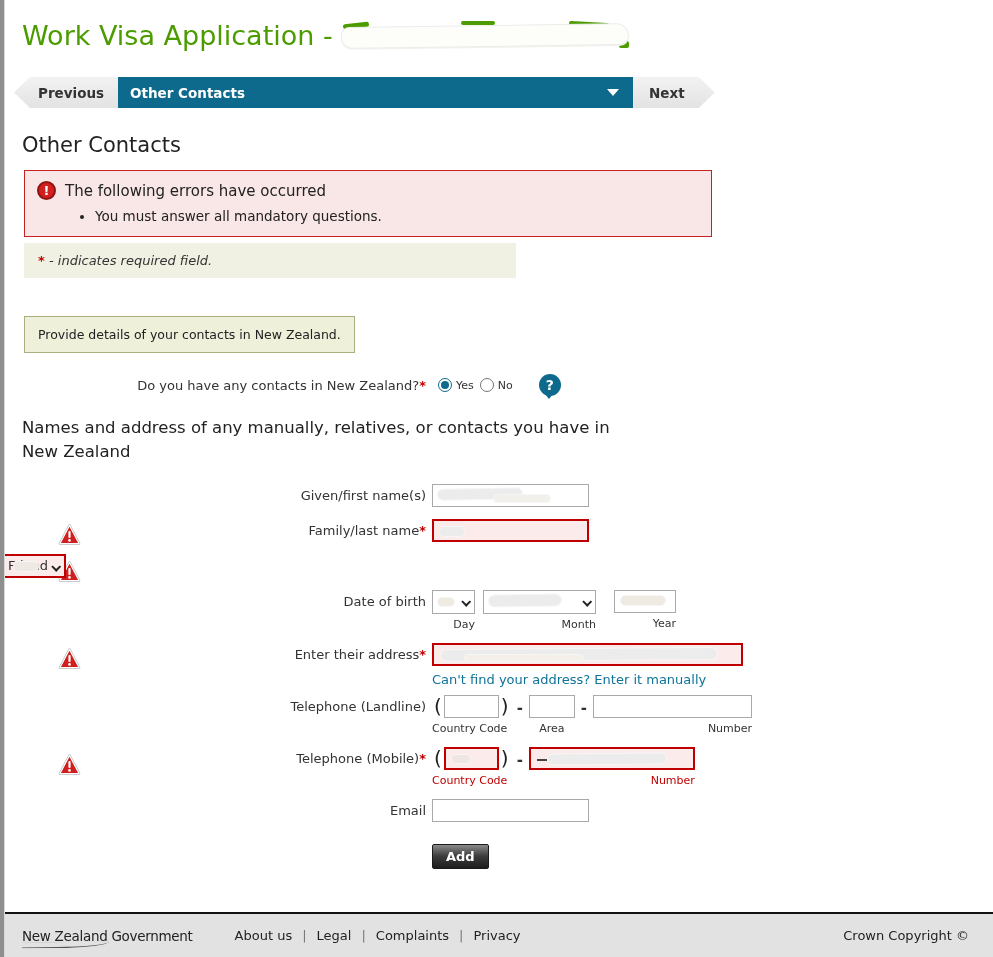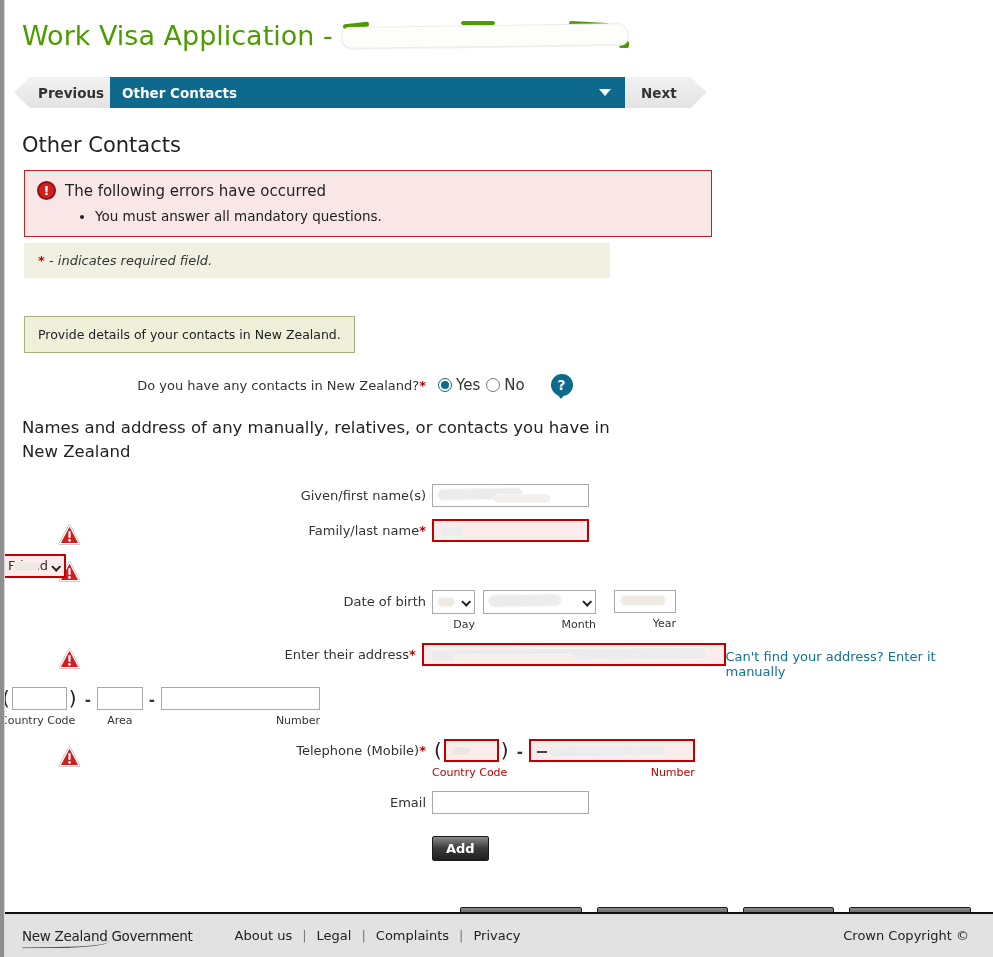--- a/index.html
+++ b/index.html
@@ -21,50 +21,50 @@
   .f3 { left:228px; top:1px; width:40px; height:5px; transform:rotate(3deg); }
   .f4 { left:278px; top:20px; width:10px; height:7px; border-radius:0 0 6px 6px; }
   .blob { position:absolute; left:0; top:4px; width:288px; height:22px; background:#fdfdfa;
     border:1px solid #ececec; border-radius:12px 18px 14px 16px; transform:rotate(-0.8deg);
     box-shadow:0 1px 0 #f3f3ee; }
 
   
   .nav { display:flex; align-items:stretch; margin:26px 0 0 14px; height:31px; }
   .ribbon { background:linear-gradient(180deg,#f2f2f2,#e3e3e3); color:#333; font-size:13.5px;
     font-weight:bold; display:flex; align-items:center; cursor:pointer; }
-  .ribbon.prev { padding:0 6px 0 24px; clip-path:polygon(0 50%, 16px 0, 100% 0, 100% 100%, 16px 100%); }
+  .ribbon.prev { padding:0 14px 0 24px; clip-path:polygon(0 50%, 16px 0, 100% 0, 100% 100%, 16px 100%); }
   .ribbon.next { padding:0 30px 0 16px; clip-path:polygon(0 0, calc(100% - 16px) 0, 100% 50%, calc(100% - 16px) 100%, 0 100%); }
   .nav-select { width:515px; background:#0e6a8c; color:#fff; font-size:13.5px; font-weight:bold;
     display:flex; align-items:center; padding:0 12px; position:relative; cursor:pointer; }
   .nav-select .tri { position:absolute; right:14px; top:12px; width:0; height:0;
     border-left:6px solid transparent; border-right:6px solid transparent; border-top:7px solid #fff; }
 
   .h2 { margin:25px 0 0 22px; font-size:21px; color:#222; font-weight:500; }
 
   
   .error-box { margin:13px 0 0 24px; width:688px; background:#f9e6e6; border:1.5px solid #c32222;
     padding:10px 12px 12px 12px; }
   .error-head { display:flex; align-items:center; font-size:15px; color:#222; }
   .err-icon { width:19px; height:19px; border-radius:50%; background:#d31f1f; border:2px solid #8e1414;
     color:#fff; font-weight:bold; font-size:13px; display:inline-flex; align-items:center; justify-content:center;
     margin-right:9px; flex:0 0 auto; }
   .error-box ul { margin:8px 0 0 58px; font-size:13.5px; color:#222; }
   .error-box li { margin-top:2px; }
 
-  .req-note { margin:6px 0 0 24px; width:586px; background:#f1f1e3; padding:10px 14px; font-size:13px;
+  .req-note { margin:6px 0 0 24px; width:492px; background:#f1f1e3; padding:10px 14px; font-size:13px;
     font-style:italic; color:#333; }
   .red-star { color:#c00000; font-weight:bold; font-style:normal; }
 
   .info-box { margin:38px 0 0 24px; display:inline-block; background:#eef0da; border:1px solid #abae7f;
     padding:10px 13px; font-size:12.5px; color:#222; }
 
   
   .q-row { display:flex; align-items:center; margin-top:21px; }
   .q-label { width:432px; text-align:right; font-size:13px; color:#333; padding-right:6px;padding-left:6px; }
-  .radio { display:inline-flex; align-items:center; margin-left:6px; font-size:15px; cursor:pointer; }
+  .radio { display:inline-flex; align-items:center; margin-left:6px; font-size:11px; cursor:pointer; }
   .radio .circle { width:14px; height:14px; border-radius:50%; border:1px solid #777; background:#fff;
     display:inline-flex; align-items:center; justify-content:center; margin-right:4px; }
   .radio .circle.sel { border-color:#0e6a8c; }
   .radio .circle.sel::after { content:""; width:8px; height:8px; border-radius:50%; background:#0e6a8c; }
   .help-icon { width:22px; height:22px; border-radius:50%; background:#0e6a8c; color:#fff; font-weight:bold;
     font-size:14px; display:inline-flex; align-items:center; justify-content:center; margin-left:26px; cursor:pointer;
     position:relative; }
   .help-icon::after { content:""; position:absolute; bottom:-3px; left:6px; width:0; height:0;
     border-left:4px solid transparent; border-right:4px solid transparent; border-top:5px solid #0e6a8c; }
 
@@ -268,30 +268,31 @@
       <svg width="23" height="25" viewBox="0 0 23 25">
           <path d="M11.5 2.5 L21 20.5 H2 Z" fill="#cf1f1f" stroke="#bbb" stroke-width="2.6" stroke-linejoin="round"></path>
           <path d="M11.5 2.5 L21 20.5 H2 Z" fill="#cf1f1f" stroke="#fff" stroke-width="1.2" stroke-linejoin="round"></path>
           <rect x="10.4" y="8" width="2.2" height="7" rx="1" fill="#fff"></rect>
           <circle cx="11.5" cy="17.4" r="1.3" fill="#fff"></circle>
         </svg>
     </span>
     <div class="lbl">
       <span>Enter their address</span><span class="red-star">*</span>
     </div>
-    <div class="ctrl" style="flex-direction:row">
+    <div class="ctrl" style="flex-direction:column">
       <span class="fakeinput err-input w310">
         <span class="redact-blob" style="left:6px;top:3px;width:278px;height:13px;border-radius:10px;transform:rotate(-0.4deg)"></span>
         <span class="redact-blob" style="left:30px;top:9px;width:120px;height:8px;background:#f4efe8"></span>
       </span>
       <span class="addr-link">Can't find your address? Enter it manually</span>
     </div>
   </div>
 
   <div class="row">
+    <div class="lbl">Telephone (Landline)</div>
     <div class="ctrl">
       <div class="group">
         <div class="top">
           <span class="paren">(</span>
           <span class="fakeinput" style="width:55px"></span>
           <span class="paren">)</span>
         </div>
         <span class="sub-lbl">Country Code</span>
       </div>
       <span class="dash">-</span>

